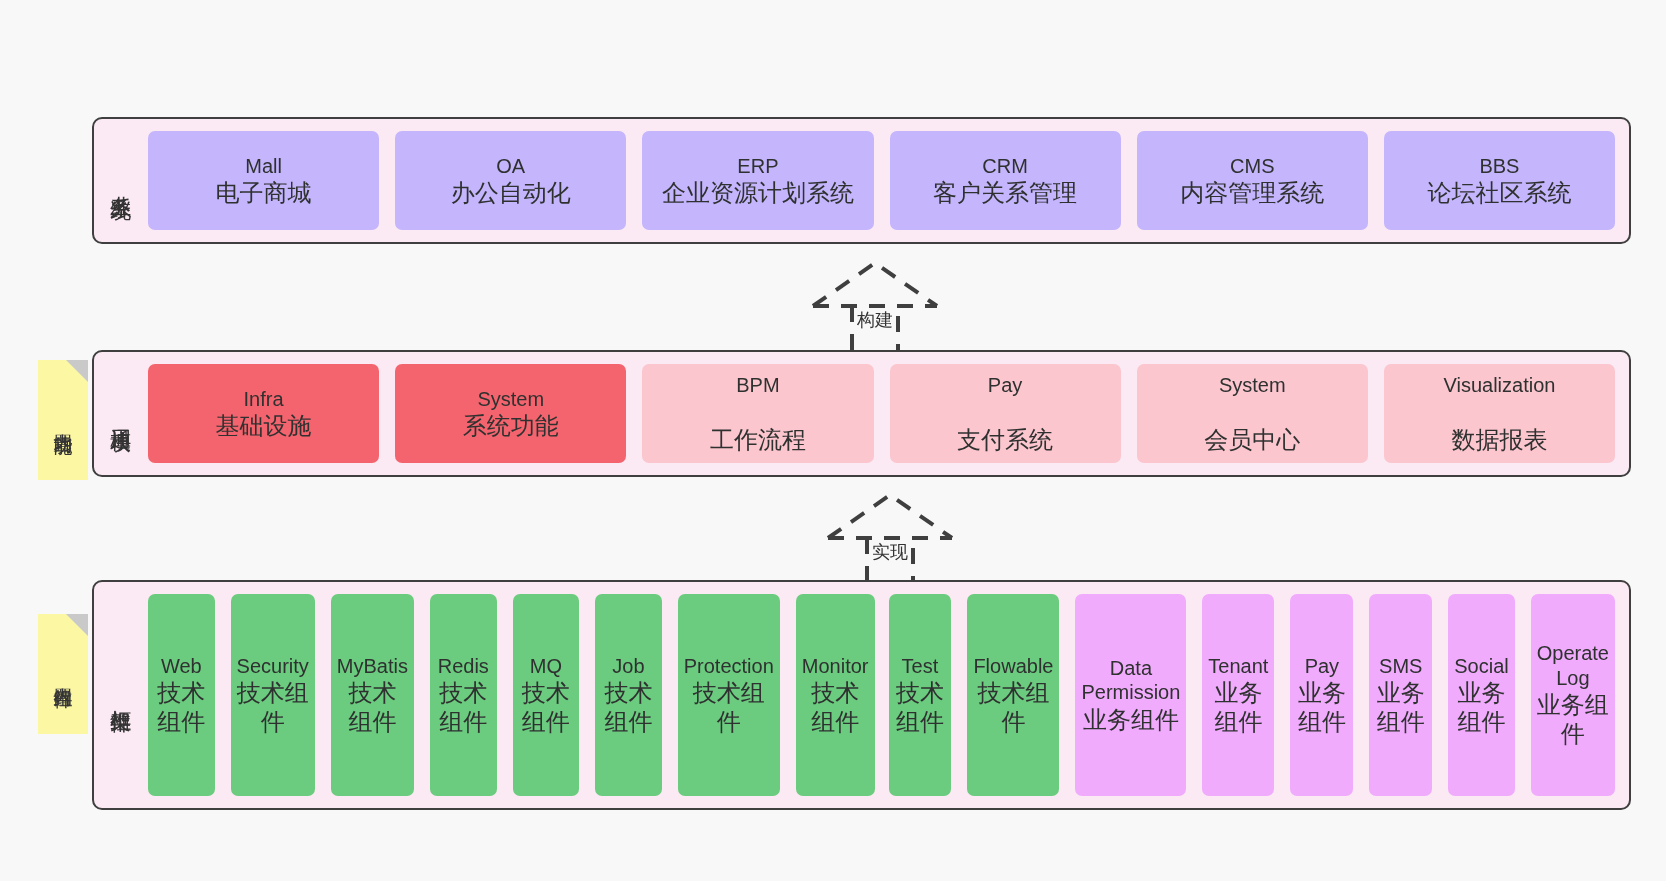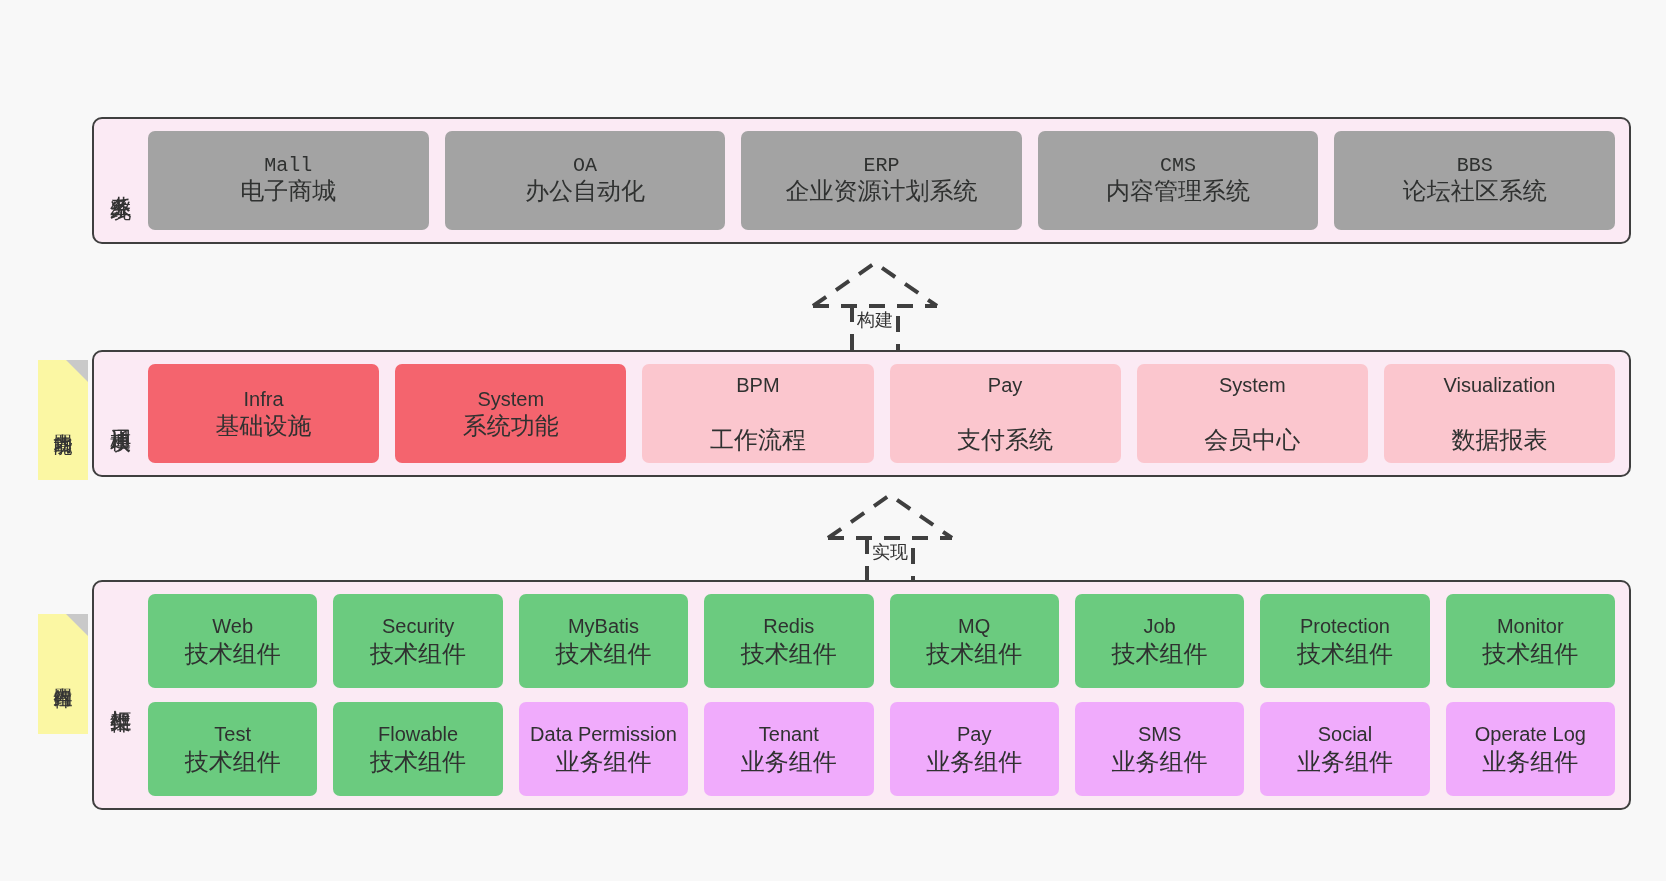--- a/index.html
+++ b/index.html
@@ -50,21 +50,21 @@
 
   .cards {
     flex: 1 1 auto;
     display: flex;
     align-items: stretch;
     gap: 16px;
     padding: 12px 14px 12px 6px;
     box-sizing: border-box;
   }
   .cards.two-rows {
-    flex-direction: column;
+    flex-direction: row;
     gap: 14px;
   }
   .card-row {
     display: flex;
     gap: 16px;
     flex: 1 1 0;
   }
 
   .card {
     flex: 1 1 0;
@@ -80,21 +80,21 @@
   }
   .card .t1 {
     font-size: 20px;
     color: #2f3130;
   }
   .card .t2 {
     font-size: 24px;
     color: #2f3130;
   }
 
-  .c-blue      { background: #a3a3a3; font-family: Liberation Mono, monospace; }
+  .c-blue      { background: #c4b5fd; }
   .c-red       { background: #f4646e; }
   .c-pink      { background: #fbc6ce; gap: 27px; }
   .c-green     { background: #6bcb7f; }
   .c-greenlite { background: #f0abfc; }
 
   
   .note {
     position: absolute;
     background: #fbf7a3;
     width: 50px;
@@ -148,20 +148,24 @@
       </div>
       <div class="card c-blue">
         <div class="t1">OA</div>
         <div class="t2">办公自动化</div>
       </div>
       <div class="card c-blue">
         <div class="t1">ERP</div>
         <div class="t2">企业资源计划系统</div>
       </div>
       <div class="card c-blue">
+        <div class="t1">CRM</div>
+        <div class="t2">客户关系管理</div>
+      </div>
+      <div class="card c-blue">
         <div class="t1">CMS</div>
         <div class="t2">内容管理系统</div>
       </div>
       <div class="card c-blue">
         <div class="t1">BBS</div>
         <div class="t2">论坛社区系统</div>
       </div>
     </div>
   </div>
 

